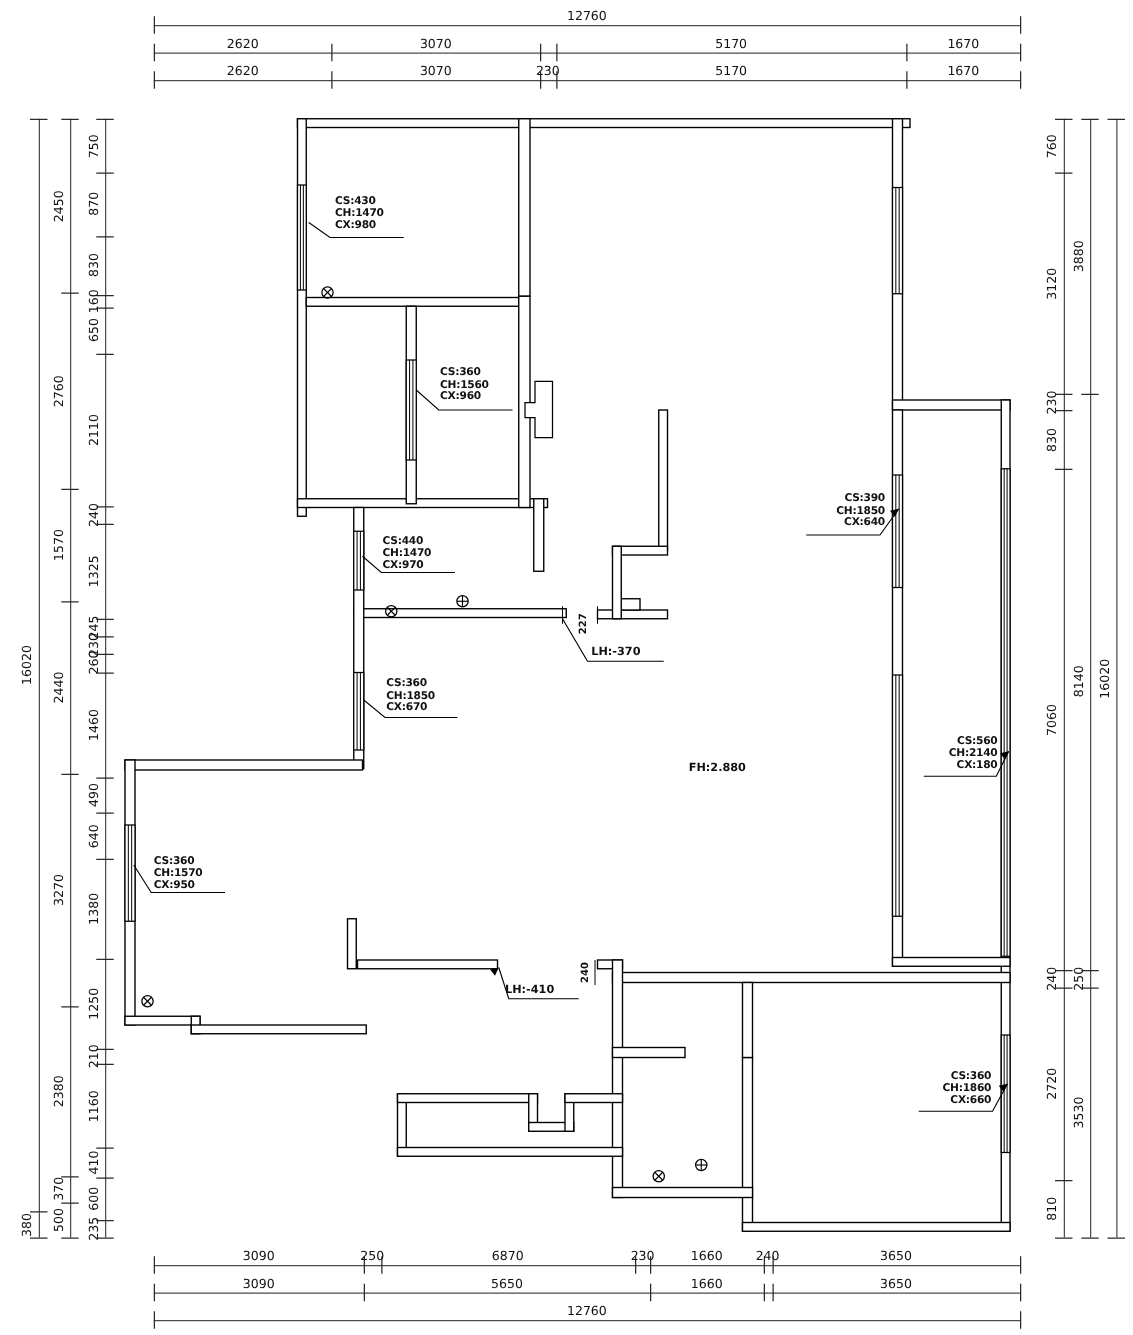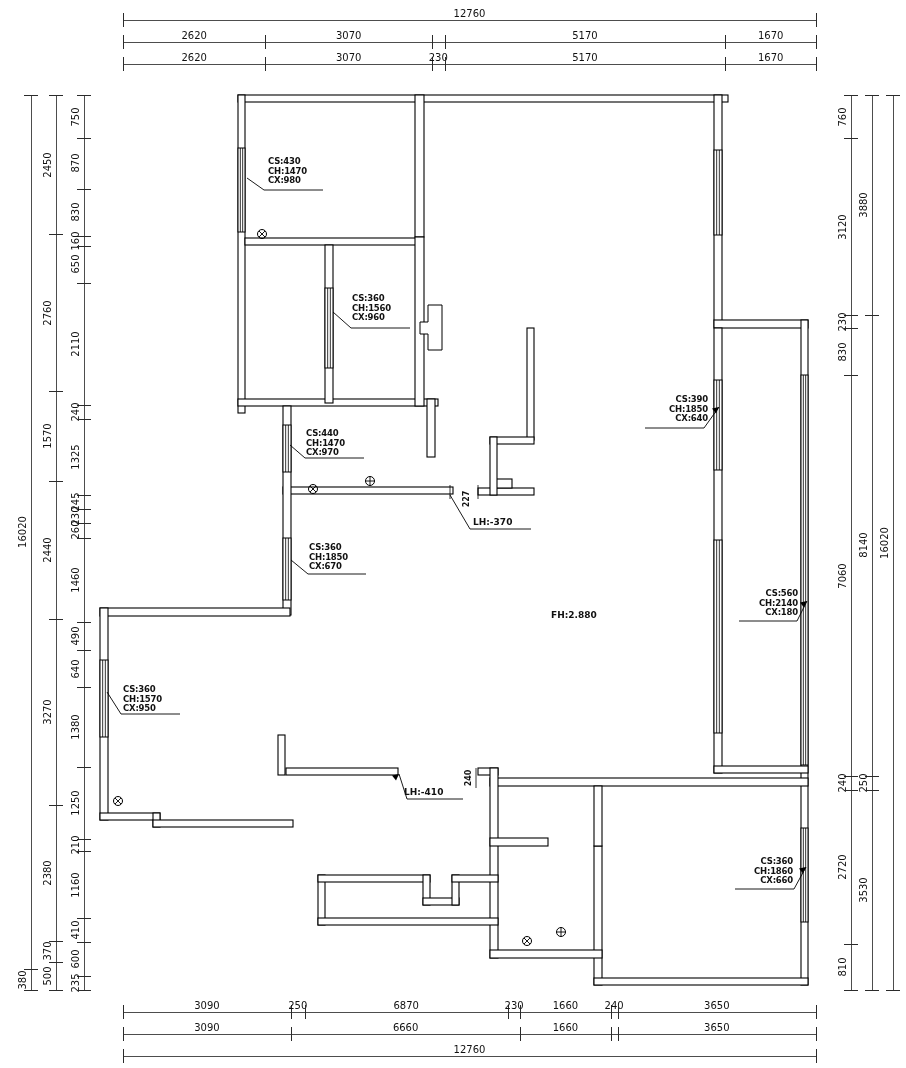--- a/index.html
+++ b/index.html
@@ -184,21 +184,21 @@
       <div class="dim-label dim-h" style="left: 598.079px; top: 1011px;">240</div>
       <div class="tick" style="left: 601.612px; top: 1005px; width: 1px; height: 14px;"></div>
       <div class="dim-label dim-h" style="left: 700.806px; top: 1011px;">3650</div>
       <div class="tick" style="left: 800px; top: 1005px; width: 1px; height: 14px;"></div>
     </div>
   <div class="chain">
       <div class="dim-line" style="left: 107px; top: 1034px; width: 693px; height: 1px;"></div>
       <div class="tick" style="left: 107px; top: 1027px; width: 1px; height: 14px;"></div>
       <div class="dim-label dim-h" style="left: 190.975px; top: 1033px;">3090</div>
       <div class="tick" style="left: 274.951px; top: 1027px; width: 1px; height: 14px;"></div>
-      <div class="dim-label dim-h" style="left: 389.635px; top: 1033px;">6660</div>
+      <div class="dim-label dim-h" style="left: 389.635px; top: 1033px;">5650</div>
       <div class="tick" style="left: 504.32px; top: 1027px; width: 1px; height: 14px;"></div>
       <div class="dim-label dim-h" style="left: 549.433px; top: 1033px;">1660</div>
       <div class="tick" style="left: 594.546px; top: 1027px; width: 1px; height: 14px;"></div>
       <div class="tick" style="left: 601.612px; top: 1027px; width: 1px; height: 14px;"></div>
       <div class="dim-label dim-h" style="left: 700.806px; top: 1033px;">3650</div>
       <div class="tick" style="left: 800px; top: 1027px; width: 1px; height: 14px;"></div>
     </div>
   <div class="chain">
       <div class="dim-line" style="left: 107px; top: 1056px; width: 693px; height: 1px;"></div>
       <div class="tick" style="left: 107px; top: 1049px; width: 1px; height: 14px;"></div>

